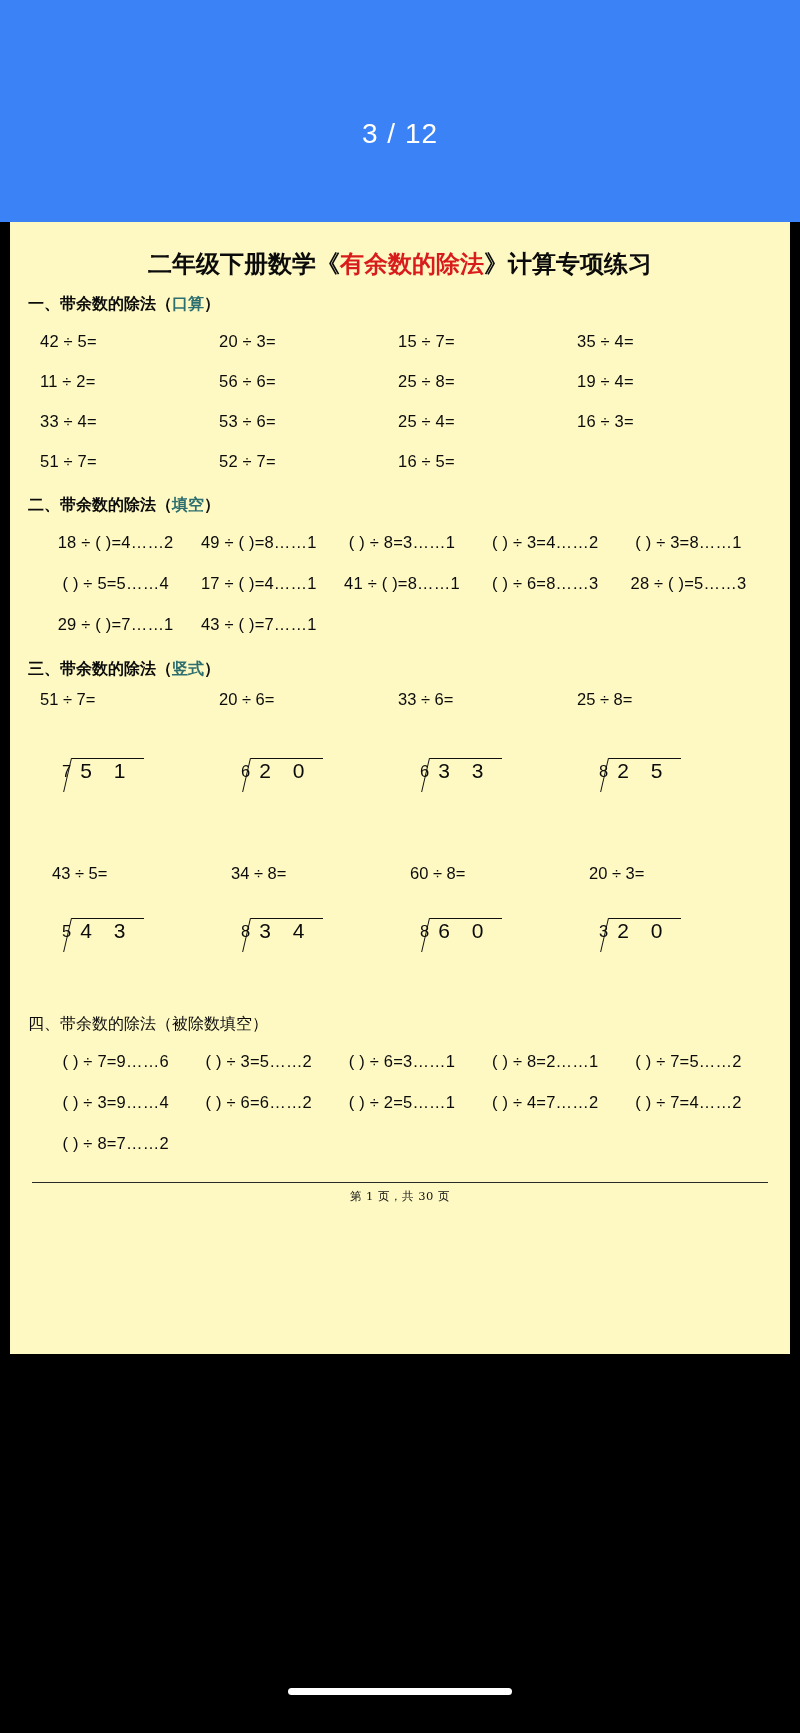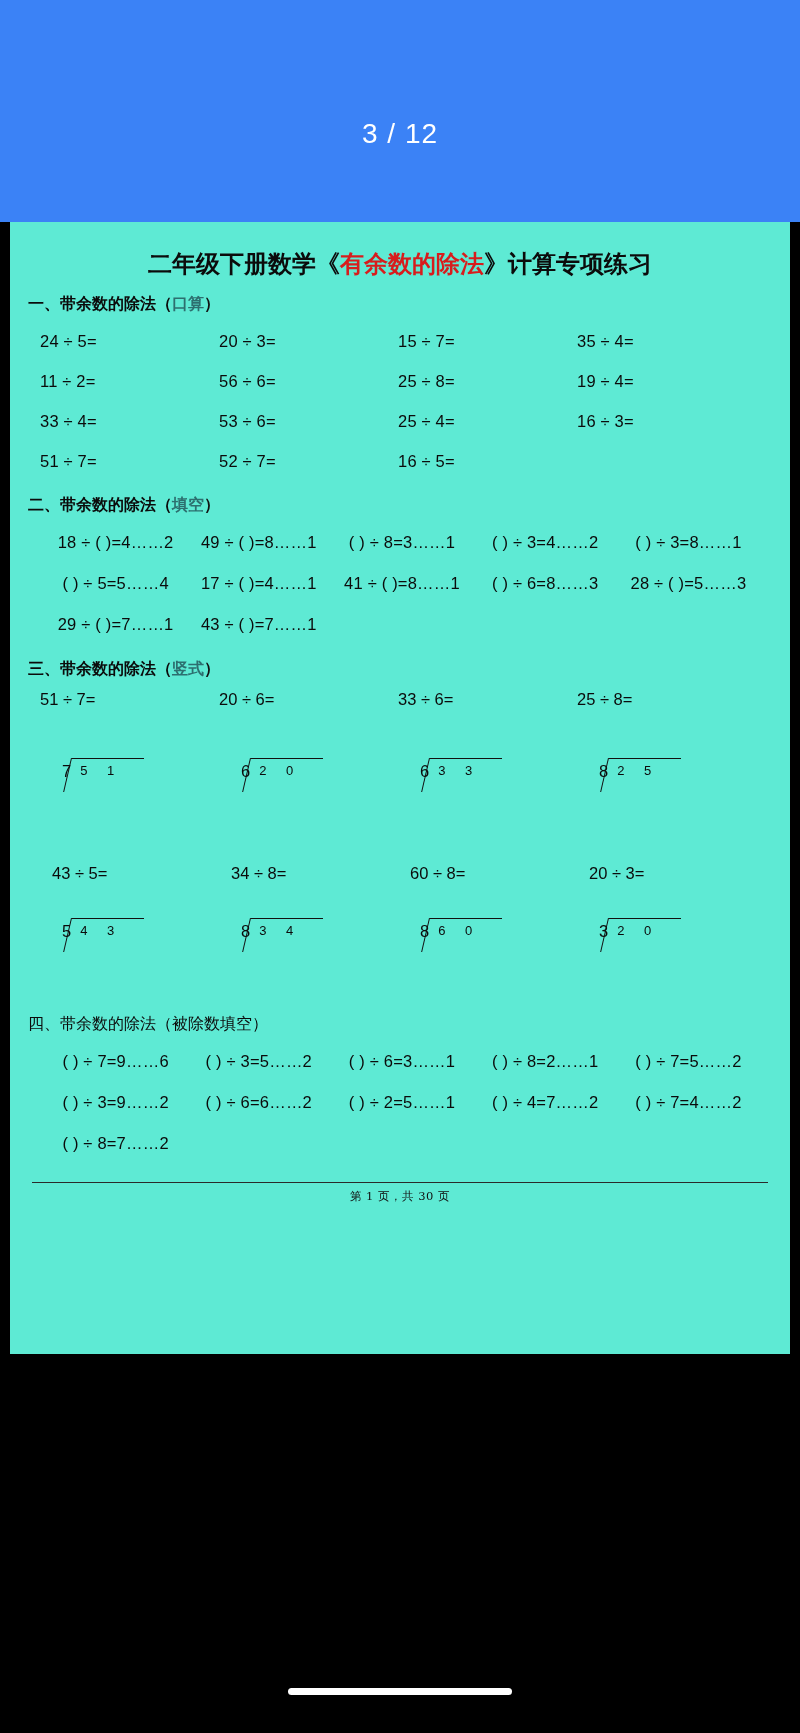--- a/index.html
+++ b/index.html
@@ -22,21 +22,21 @@
     color:#ffffff;
     font-size:28px;
     letter-spacing:1px;
     font-family:"Liberation Sans","DejaVu Sans",sans-serif;
   }
 
   
   .page {
     position:absolute; left:10px; top:222px;
     width:780px; height:1132px;
-    background:#5eead4;
+    background:#fef9c3;
     color:#0b0b0b;
     overflow:hidden;
   }
 
   .doc-title {
     margin-top:26px;
     text-align:center;
     font-family:"DejaVu Serif","Liberation Serif",serif;
     font-weight:bold;
     font-size:24px;
@@ -134,21 +134,21 @@
   }
   .ld .bracket .vinc {
     position:absolute;
     left:1px; top:0;
     height:1.3px;
     background:#111;
   }
   .ld .dividend {
     display:inline-block;
     padding-left:9px;
-    font-size:13px;
+    font-size:21px;
     line-height:26px;
     letter-spacing:8px;
   }
 
   .sec-head-plain {
     margin:16px 0 0 18px;
     font-family:"DejaVu Serif","Liberation Serif",serif;
     font-weight:normal;
     font-size:16px;
     white-space:nowrap;
@@ -194,21 +194,21 @@
 
     <div class="doc-title">
       <span>二年级下册数学《</span><span class="hl">有余数的除法</span><span>》计算专项练习</span>
     </div>
 
 
     <div class="sec-head">
       <span>一、带余数的除法（</span><span class="tag">口算</span><span class="paren">）</span>
     </div>
     <div class="grid4">
-      <div class="cell">24 ÷ 5=</div>
+      <div class="cell">42 ÷ 5=</div>
       <div class="cell">20 ÷ 3=</div>
       <div class="cell">15 ÷ 7=</div>
       <div class="cell">35 ÷ 4=</div>
       <div class="cell">11 ÷ 2=</div>
       <div class="cell">56 ÷ 6=</div>
       <div class="cell">25 ÷ 8=</div>
       <div class="cell">19 ÷ 4=</div>
       <div class="cell">33 ÷ 4=</div>
       <div class="cell">53 ÷ 6=</div>
       <div class="cell">25 ÷ 4=</div>
@@ -268,21 +268,21 @@
       <div><span class="ld"><span class="divisor">3</span><span class="bracket"><span class="slash"></span><span class="vinc" style="width:72px;"></span><span class="dividend">2 0</span></span></span></div>
     </div>
 
     <div class="sec-head-plain" style="margin-top:60px;">四、带余数的除法（被除数填空）</div>
     <div class="grid3">
       <div class="cell">(      ) ÷ 7=9……6</div>
       <div class="cell">(      ) ÷ 3=5……2</div>
       <div class="cell">(      ) ÷ 6=3……1</div>
       <div class="cell">(      ) ÷ 8=2……1</div>
       <div class="cell">(      ) ÷ 7=5……2</div>
-      <div class="cell">(      ) ÷ 3=9……2</div>
+      <div class="cell">(      ) ÷ 3=9……4</div>
       <div class="cell">(      ) ÷ 6=6……2</div>
       <div class="cell">(      ) ÷ 2=5……1</div>
       <div class="cell">(      ) ÷ 4=7……2</div>
       <div class="cell">(      ) ÷ 7=4……2</div>
       <div class="cell">(      ) ÷ 8=7……2</div>
     </div>
 
     <div class="footer-rule"></div>
     <div class="footer-text">第 1 页，共 30 页</div>
 

